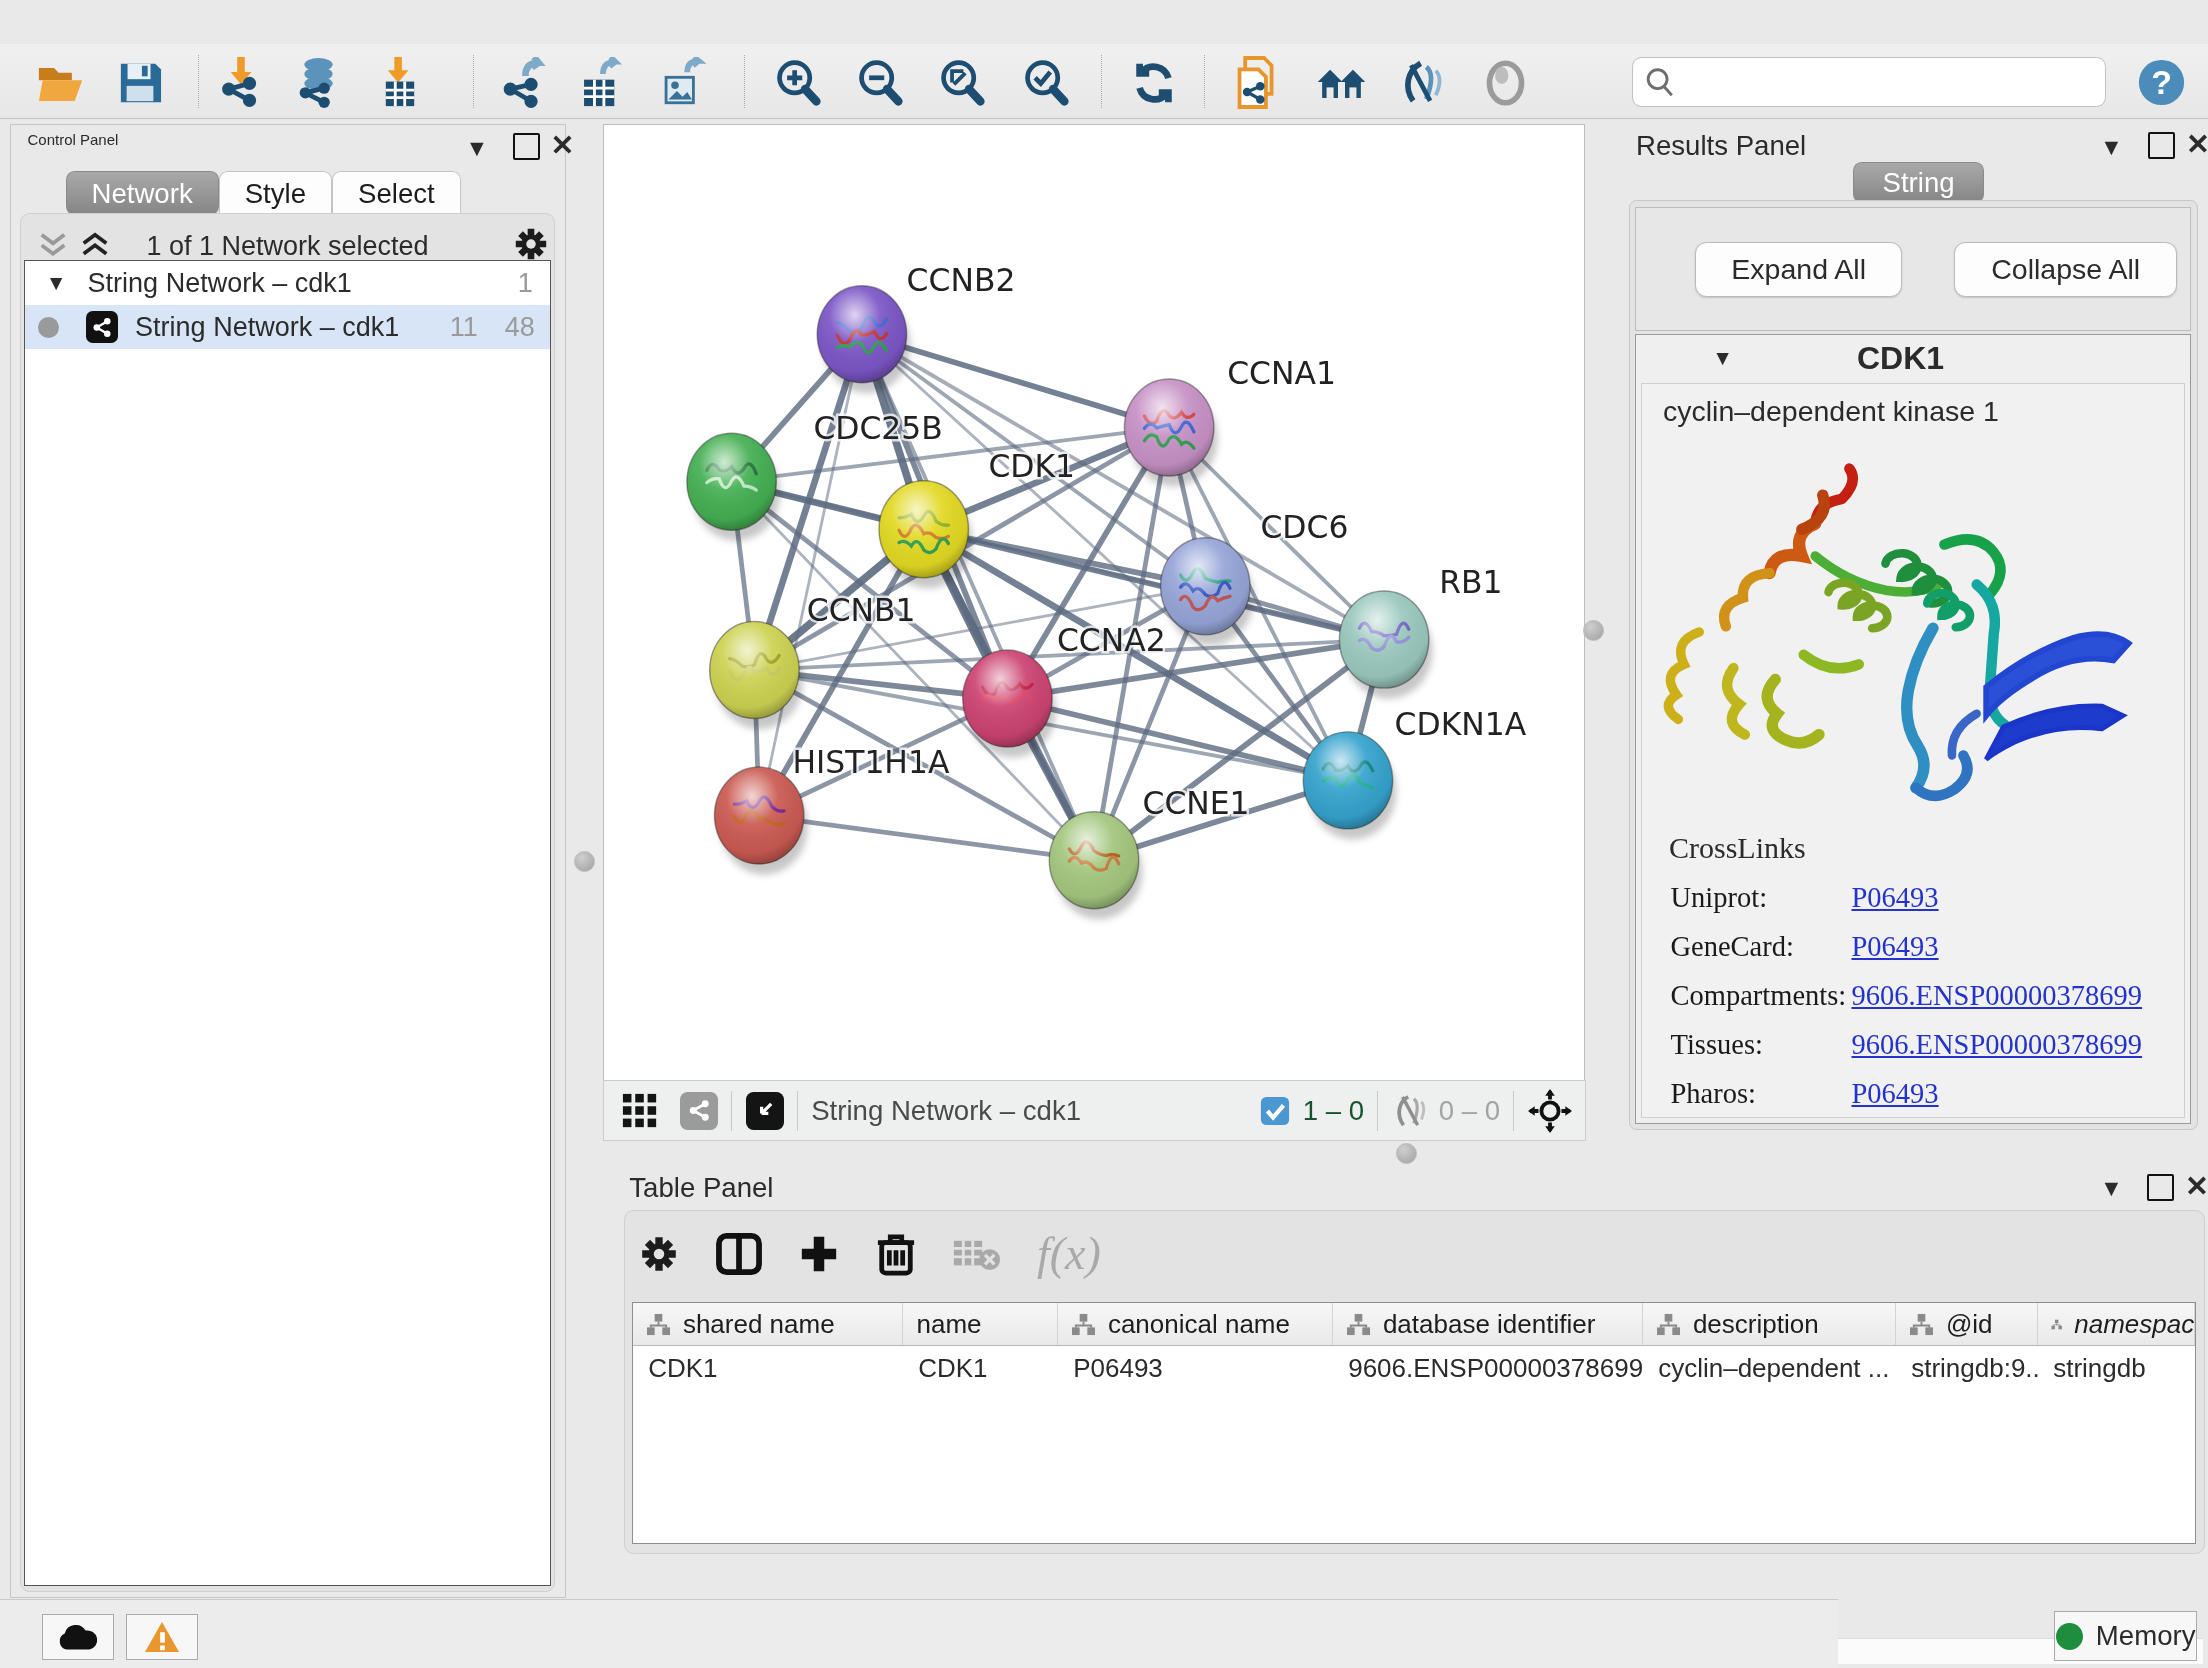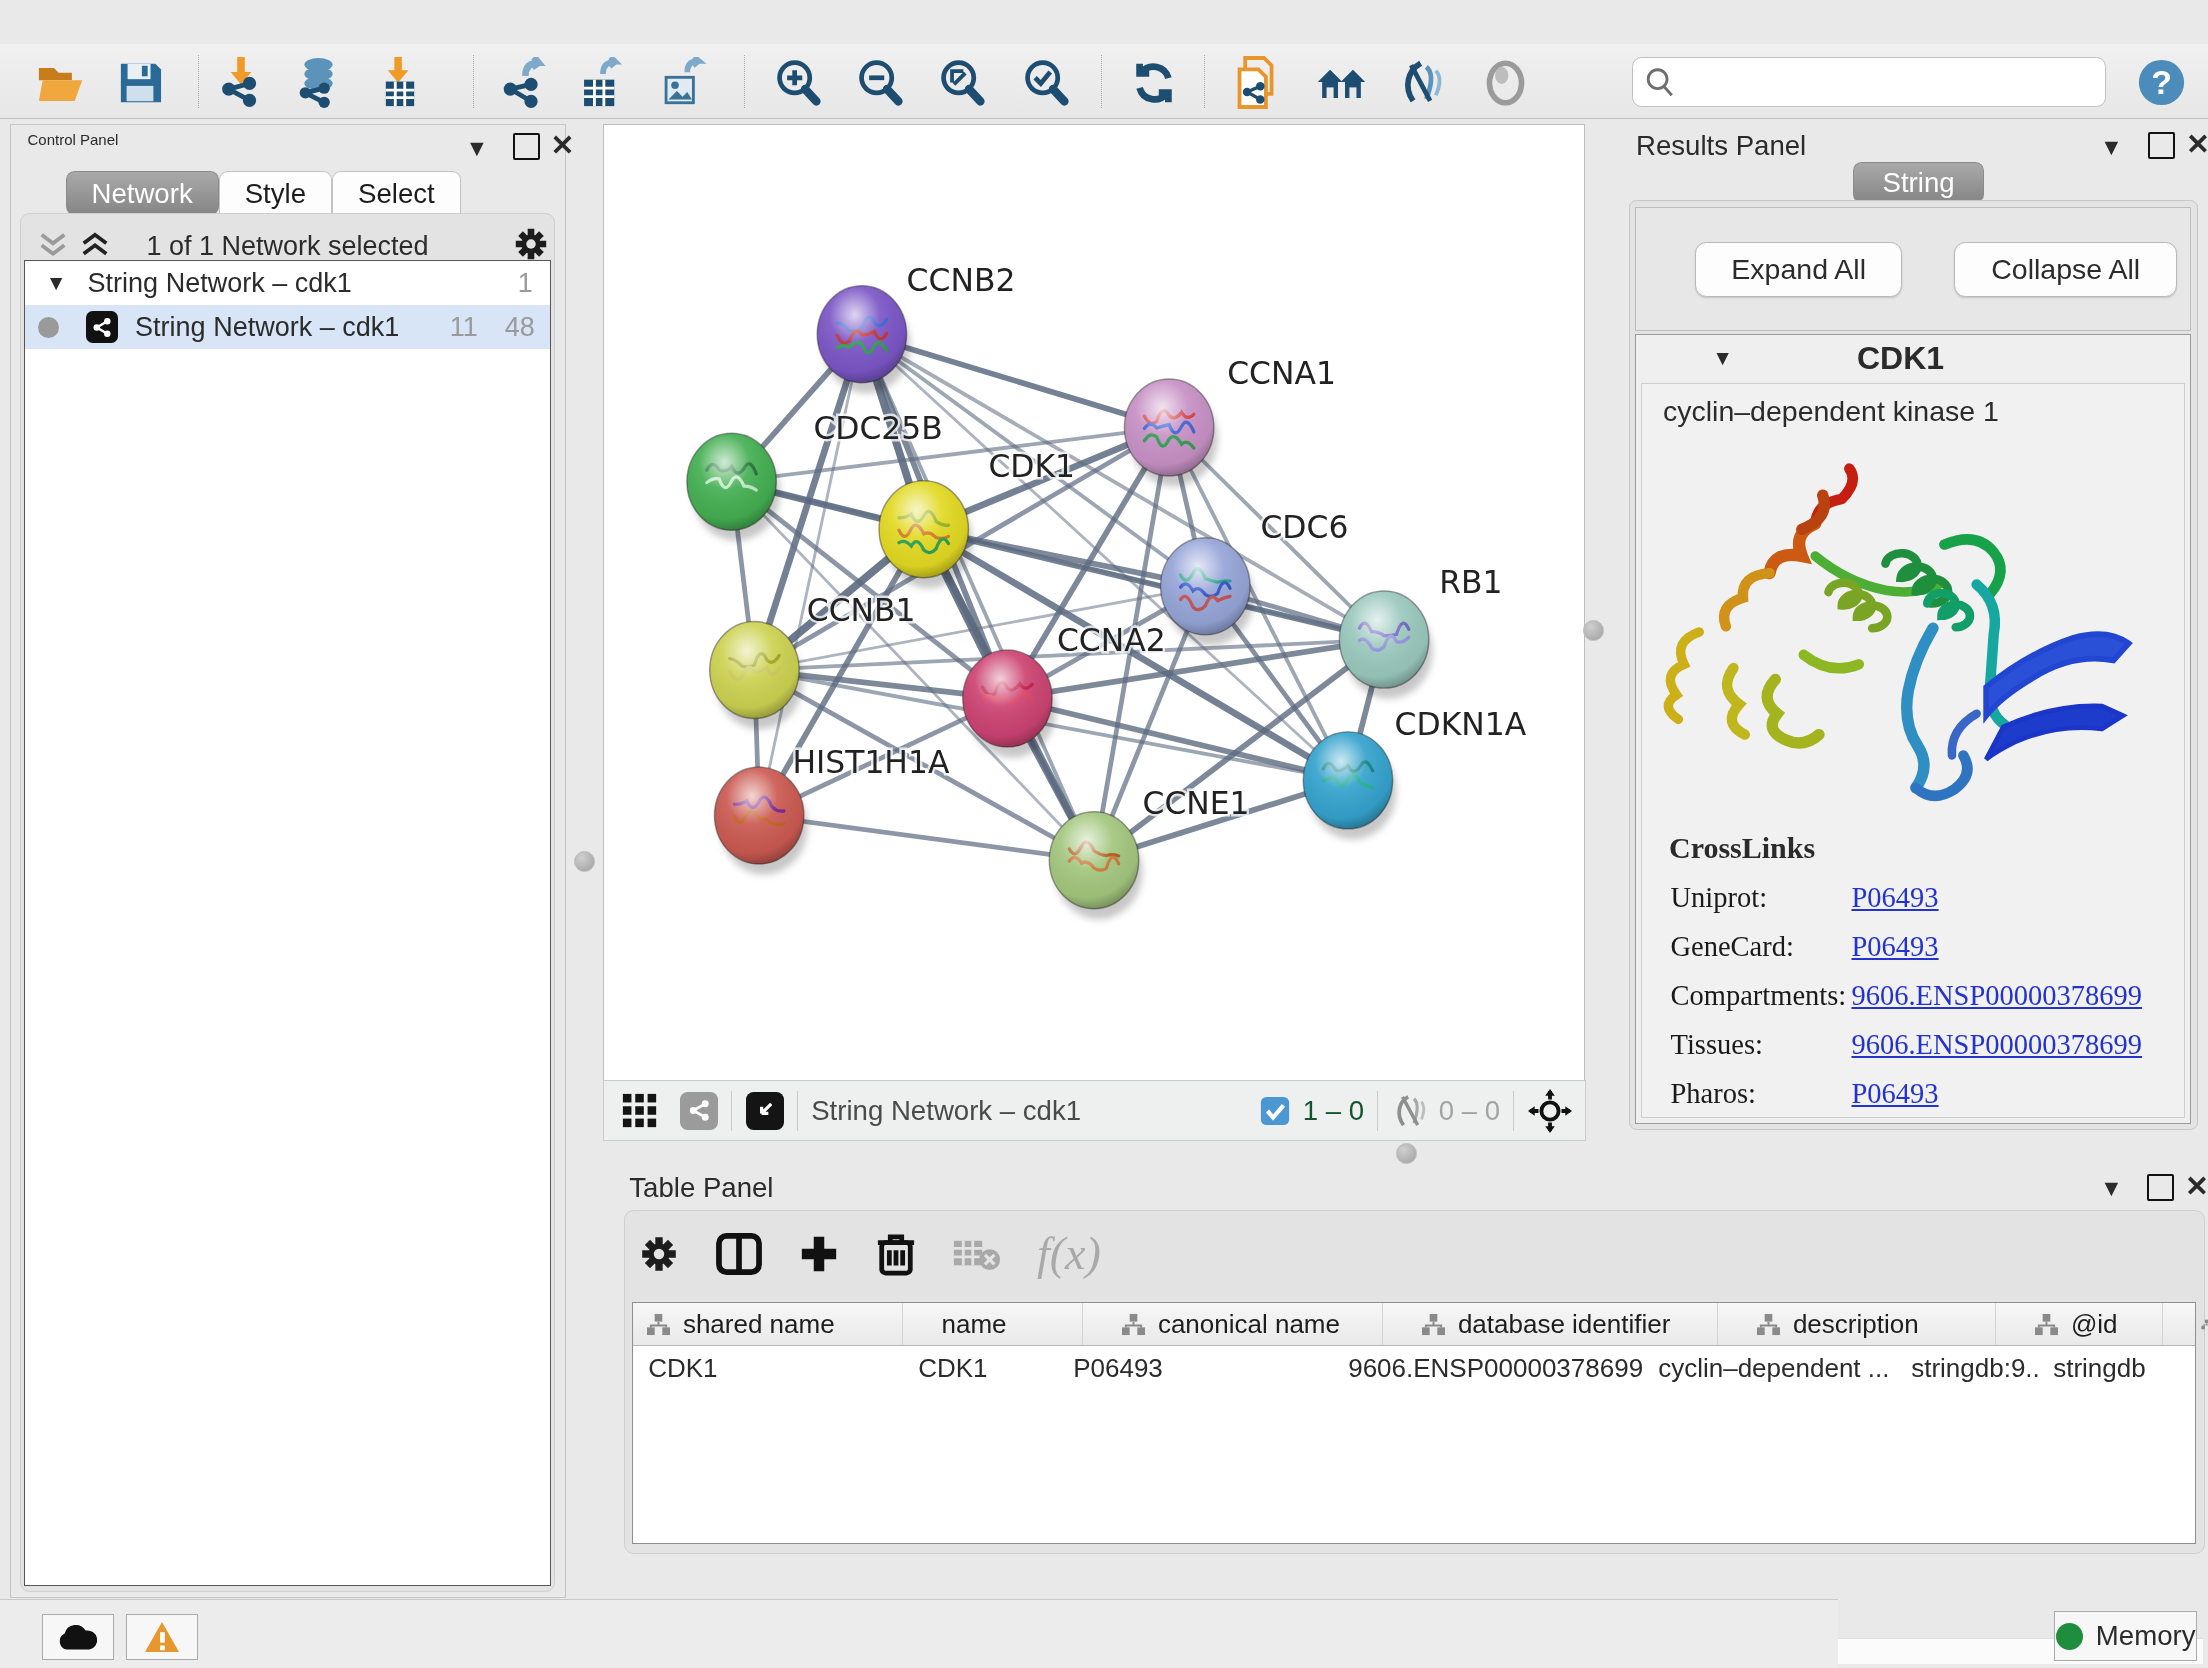--- a/index.html
+++ b/index.html
@@ -54,21 +54,21 @@
   #rp-content{position:absolute;left:4.8px;top:48px;right:4.8px;bottom:4.8px;background:#f1f1f1;border:1px solid #cfcfcf;}
   .xl-row{display:flex;font-size:28.5px;margin:17px 0 17px 28.5px;font-family:"Liberation Serif",serif;}
   .xl-label{width:181px;color:#1a1a1a;}
   .xl-link{color:#2333cc;text-decoration:underline;}
   
   #table-panel{left:616px;top:1164px;width:1592px;height:432px;background:#e9e9e9;}
   #tp-box{position:absolute;left:7.6px;top:46px;width:1579px;height:342px;background:#e3e3e3;
      border:1px solid #cfcfcf;border-radius:9.5px;}
   #tp-toolbar{position:absolute;left:13.3px;top:13.3px;height:59px;display:flex;align-items:center;gap:36px;}
   #tp-table{position:absolute;left:7.6px;top:91px;width:1562px;height:240px;background:#fff;border:1px solid #8f8f8f;}
-  #tp-header{display:flex;height:42px;background:linear-gradient(#f7f7f7,#e9e9e9);border-bottom:1px solid #b7b7b7;gap:25px;}
+  #tp-header{display:flex;height:42px;background:linear-gradient(#f7f7f7,#e9e9e9);border-bottom:1px solid #b7b7b7;}
   .th{display:flex;align-items:center;gap:11.4px;font-size:26px;color:#1d1d1d;border-right:1px solid #d3d3d3;
       padding-left:13.3px;box-sizing:border-box;overflow:hidden;white-space:nowrap;}
   #tp-row{display:flex;height:44px;align-items:center;font-size:26px;}
   .td{padding-left:15px;box-sizing:border-box;overflow:hidden;white-space:nowrap;}
   #tp-hscroll{position:absolute;left:7.6px;top:335px;width:1562px;height:25px;background:#fbfbfb;border-top:1px solid #ddd;}
   #tp-thumb{position:absolute;left:1.9px;top:2.9px;width:177px;height:19px;border-radius:9.5px;background:#c2c2c2;}
   #tp-tabs{position:absolute;left:483px;top:396px;}
   
   #statusbar{left:0px;top:1599px;width:1838px;height:69px;background:#ececec;border-top:1px solid #c9c9c9;}
   .sbtn{position:absolute;top:14.3px;width:70px;height:44px;background:#f7f7f7;border:1.9px solid #aaa;
@@ -567,21 +567,21 @@
               <path d="M318 108 q34 -14 52 8 q16 20 -4 44" stroke="#17a24a" stroke-width="11"></path>
               <path d="M300 170 a15 12 0 1 1 15 13 a15 12 0 1 1 15 12" stroke="#129e68" stroke-width="9"></path>
               <path d="M306 196 q-20 34 -26 66 q-6 34 10 58 q14 22 -2 44" stroke="#2f8fc2" stroke-width="12"></path>
               <path d="M288 364 q18 16 40 2 q22 -16 10 -36" stroke="#2f74c0" stroke-width="11"></path>
               <path d="M352 150 q24 20 18 52 l-4 56 q-2 28 16 40" stroke="#15a7a0" stroke-width="11"></path>
               <path d="M362 258 q44 -36 92 -52 q36 -10 58 6 l-16 18 q-42 -8 -84 18 q-34 20 -50 40z" stroke="#2246d2" stroke-width="6" fill="#2b50d8"></path>
               <path d="M380 300 q52 -24 104 -22 l22 10 l-22 14 q-48 -6 -92 14 q-20 10 -30 18z" stroke="#1a35c8" stroke-width="5" fill="#1d3ccb"></path>
               <path d="M352 286 q-28 16 -26 44" stroke="#3a66c8" stroke-width="9"></path>
             </g>
           </svg>
-          <div style="margin:9.5px 0 0 27px;font-size:30px;font-weight:bold;font-family:'Liberation Serif',serif">CrossLinks</div>
+          <div style="margin:9.5px 0 0 27px;font-size:30px;font-weight:normal;font-family:'Liberation Serif',serif">CrossLinks</div>
           <div class="xl-row">
             <span class="xl-label">Uniprot:</span>
             <a class="xl-link">P06493</a>
           </div>
           <div class="xl-row">
             <span class="xl-label">GeneCard:</span>
             <a class="xl-link">P06493</a>
           </div>
           <div class="xl-row">
             <span class="xl-label">Compartments:</span>

